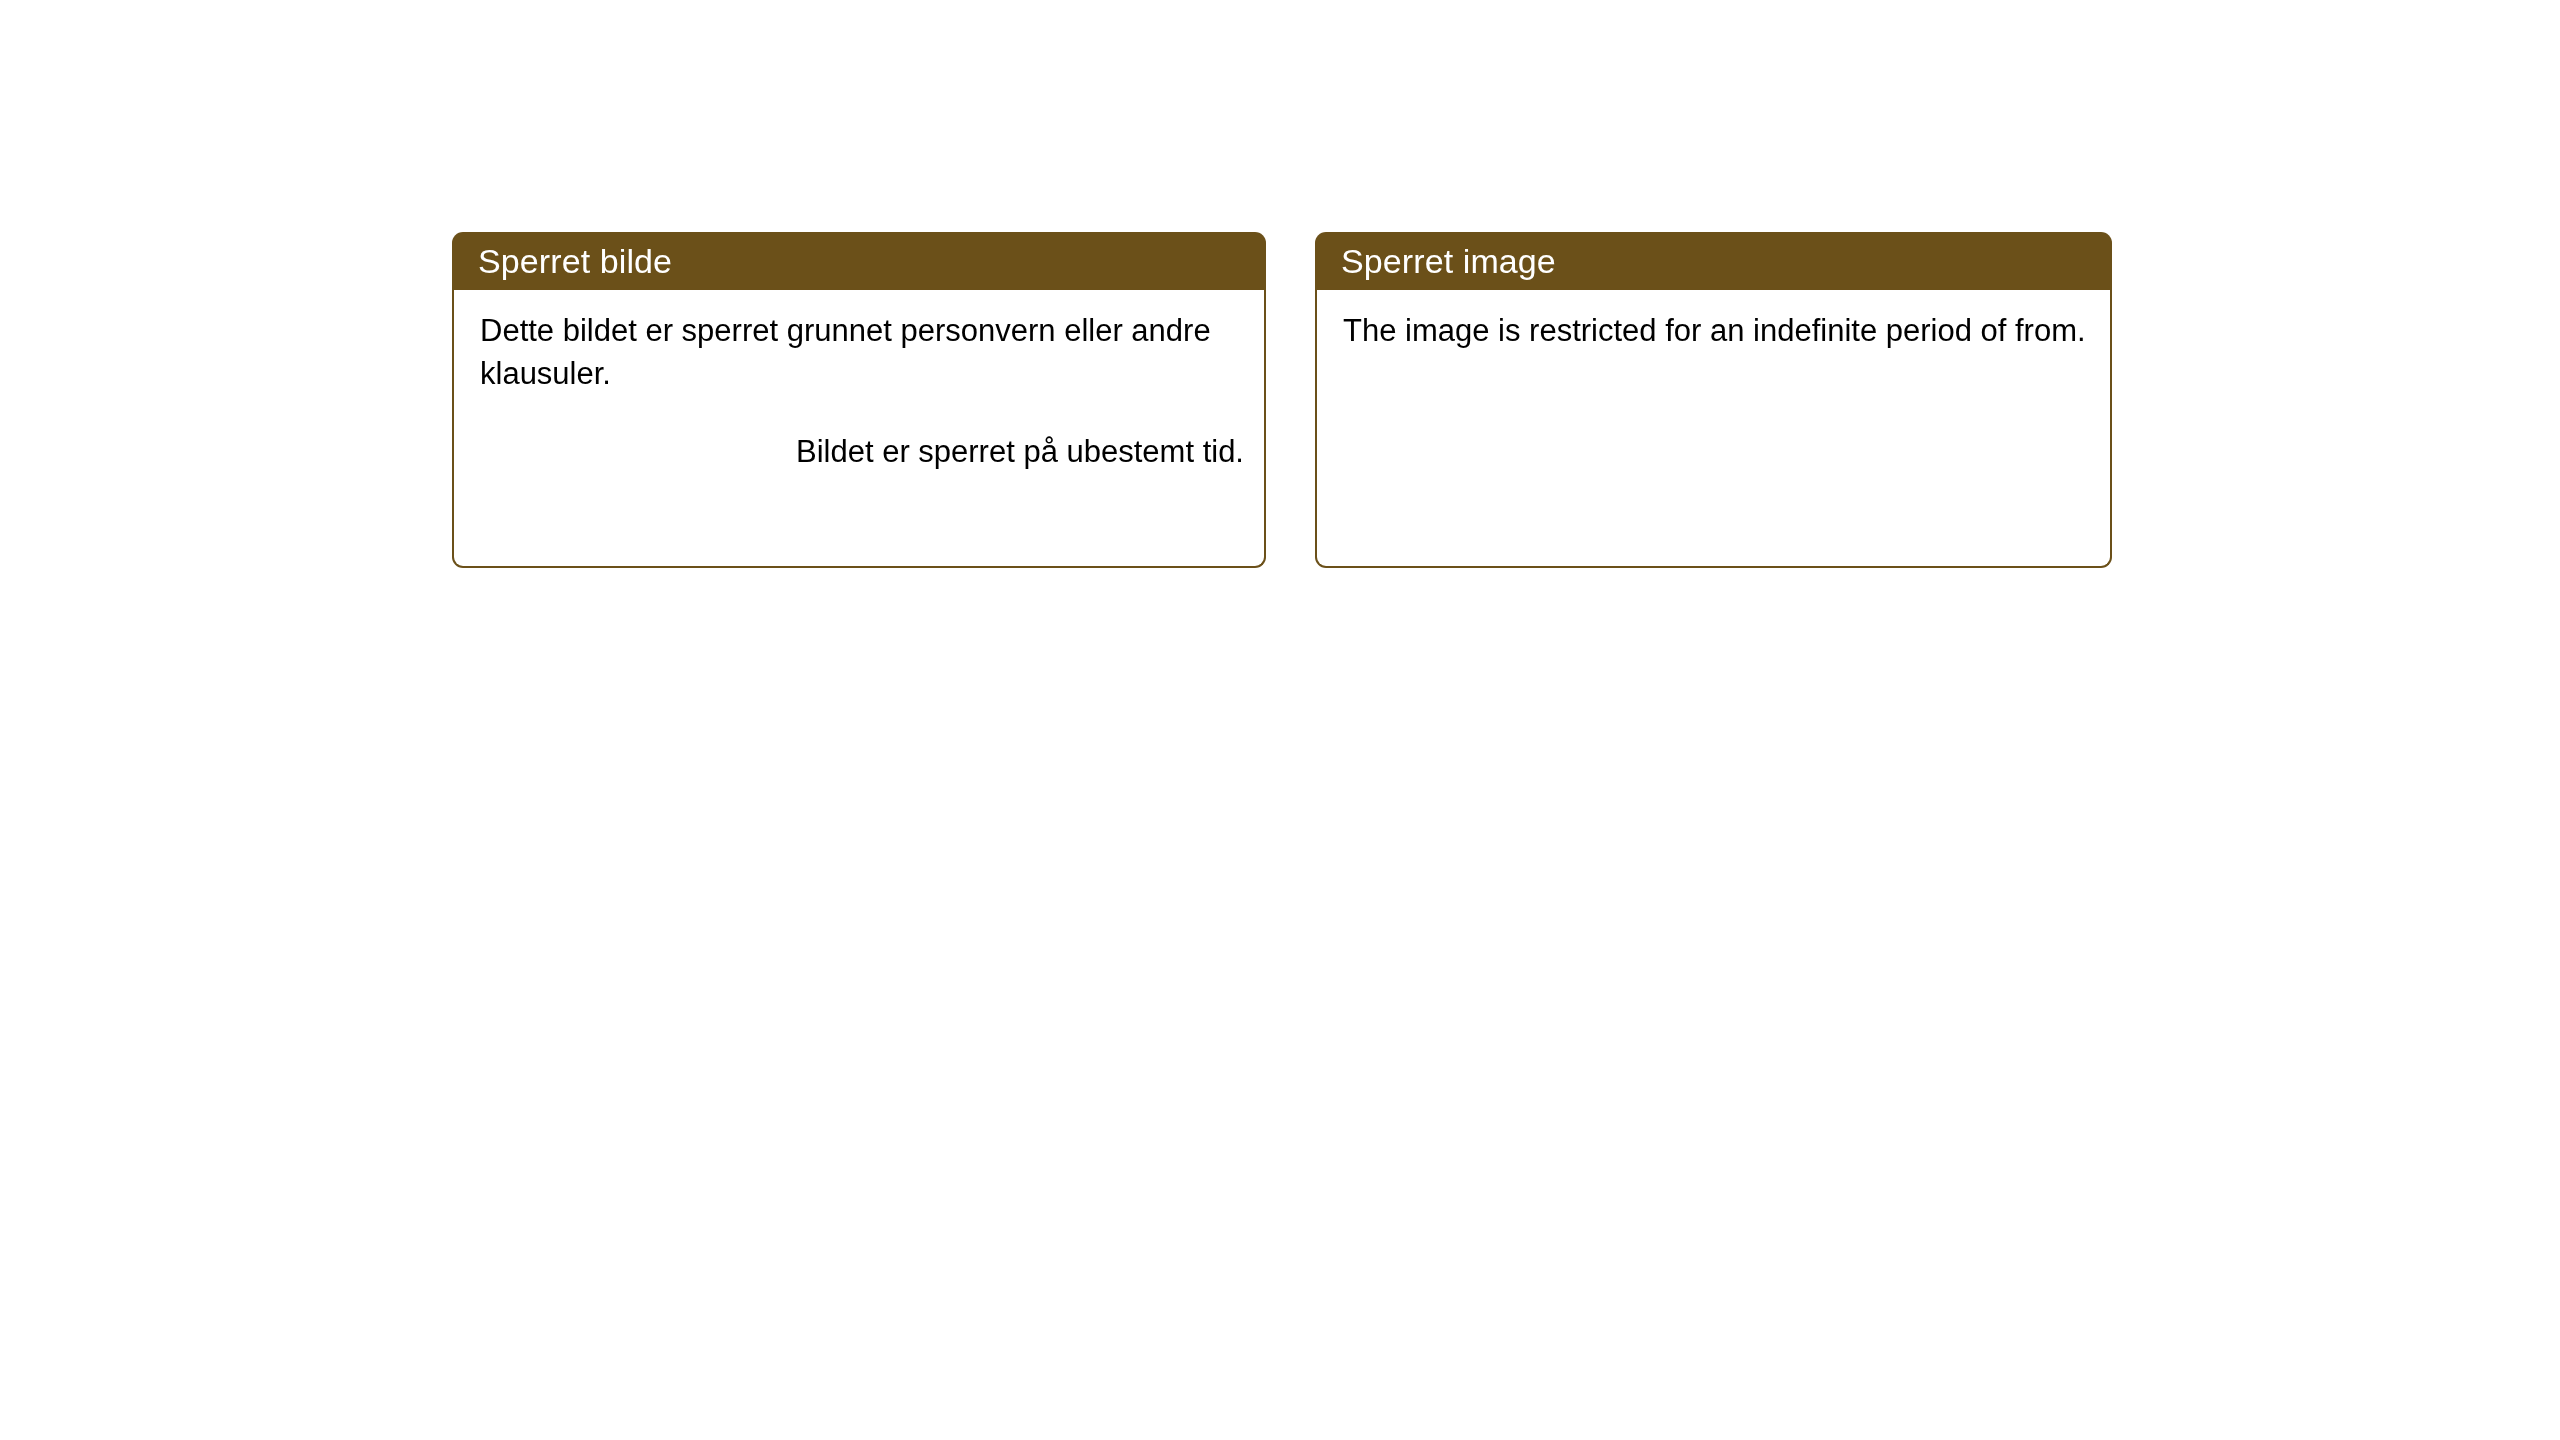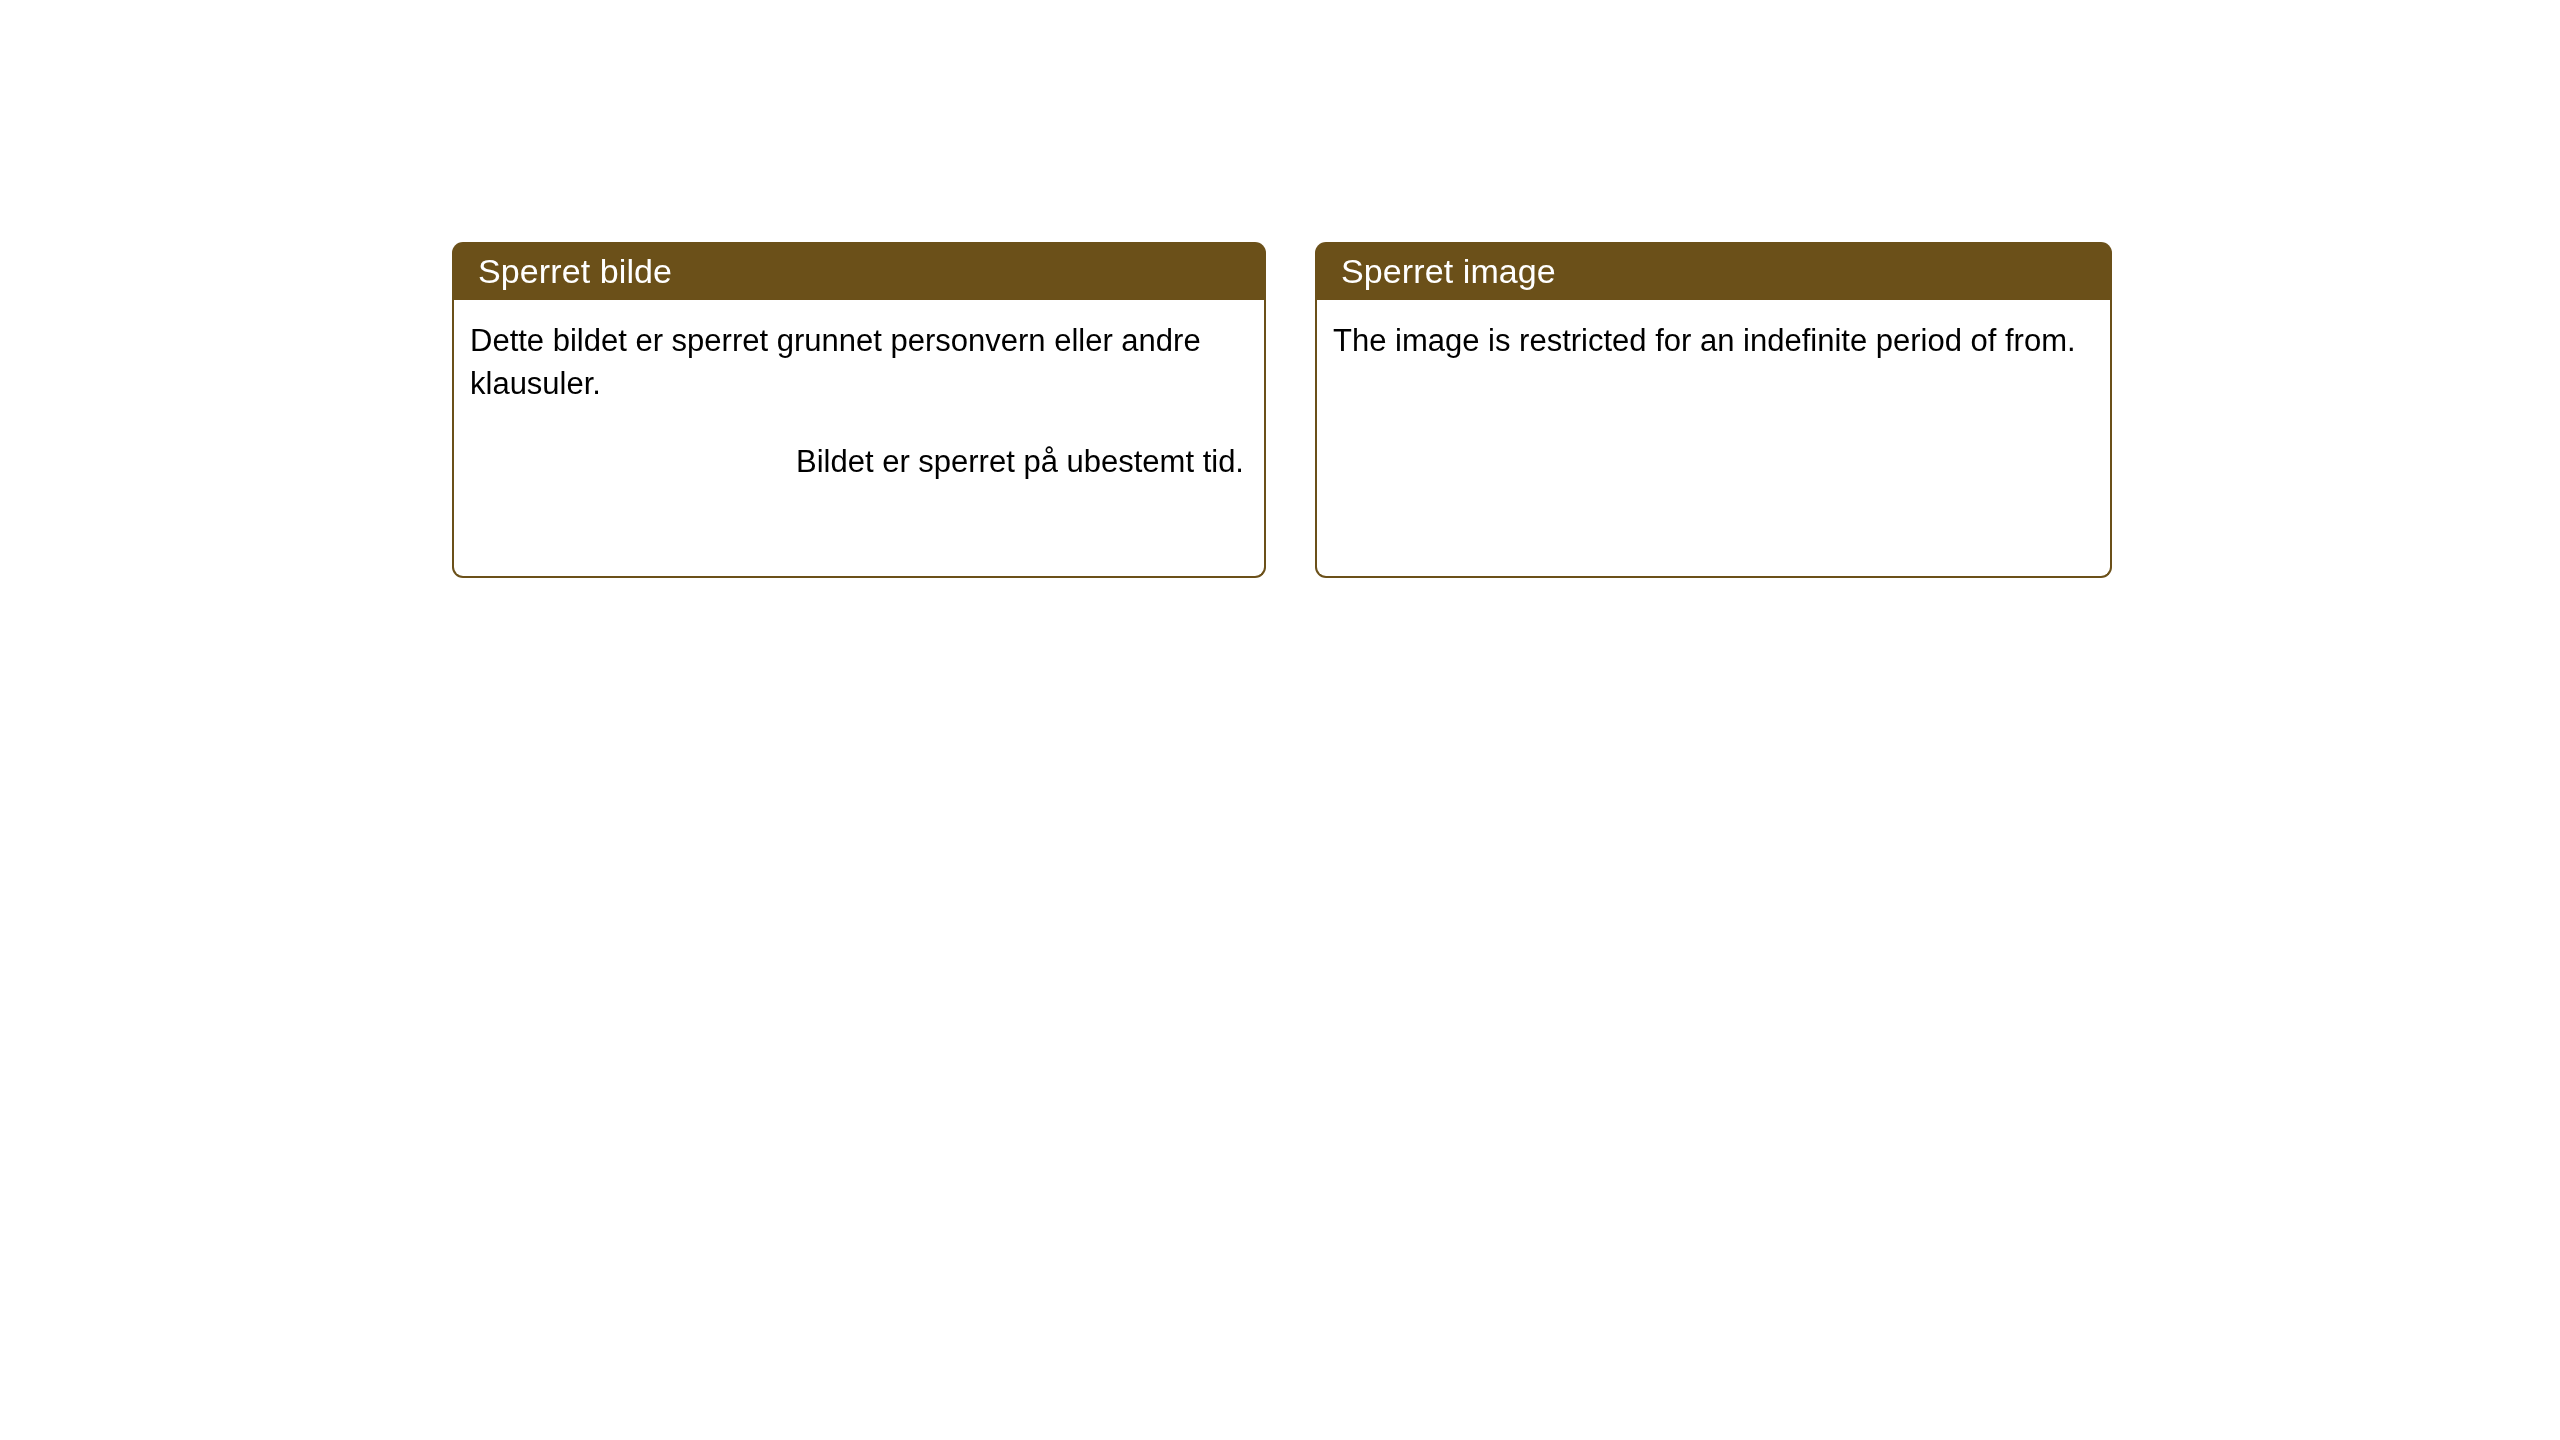--- a/index.html
+++ b/index.html
@@ -20,21 +20,21 @@
   #stage {
     position: absolute;
     left: 0;
     top: 0;
     width: 2560px;
     height: 1440px;
   }
 
   .notice-card {
     position: absolute;
-    top: 242px;
+    top: 232px;
     box-sizing: border-box;
     background: #ffffff;
     border-radius: 12px;
   }
 
   .card-left  { left: 452px;  width: 814px; }
   .card-right { left: 1315px; width: 797px; }
 
   
   .card-header {
@@ -60,21 +60,21 @@
 
   
   .card-body {
     box-sizing: border-box;
     height: 278px;
     background: #ffffff;
     border-left: 2px solid #6b5019;
     border-right: 2px solid #6b5019;
     border-bottom: 2px solid #6b5019;
     border-radius: 0 0 11px 11px;
-    padding: 19px 20px 0 16px;
+    padding: 19px 20px 0 26px;
   }
 
   .card-para {
     margin: 0;
     color: #000000;
     font-family: "Liberation Sans", sans-serif;
     font-size: 31px;
     font-weight: 400;
     line-height: 43px;
     letter-spacing: 0px;

